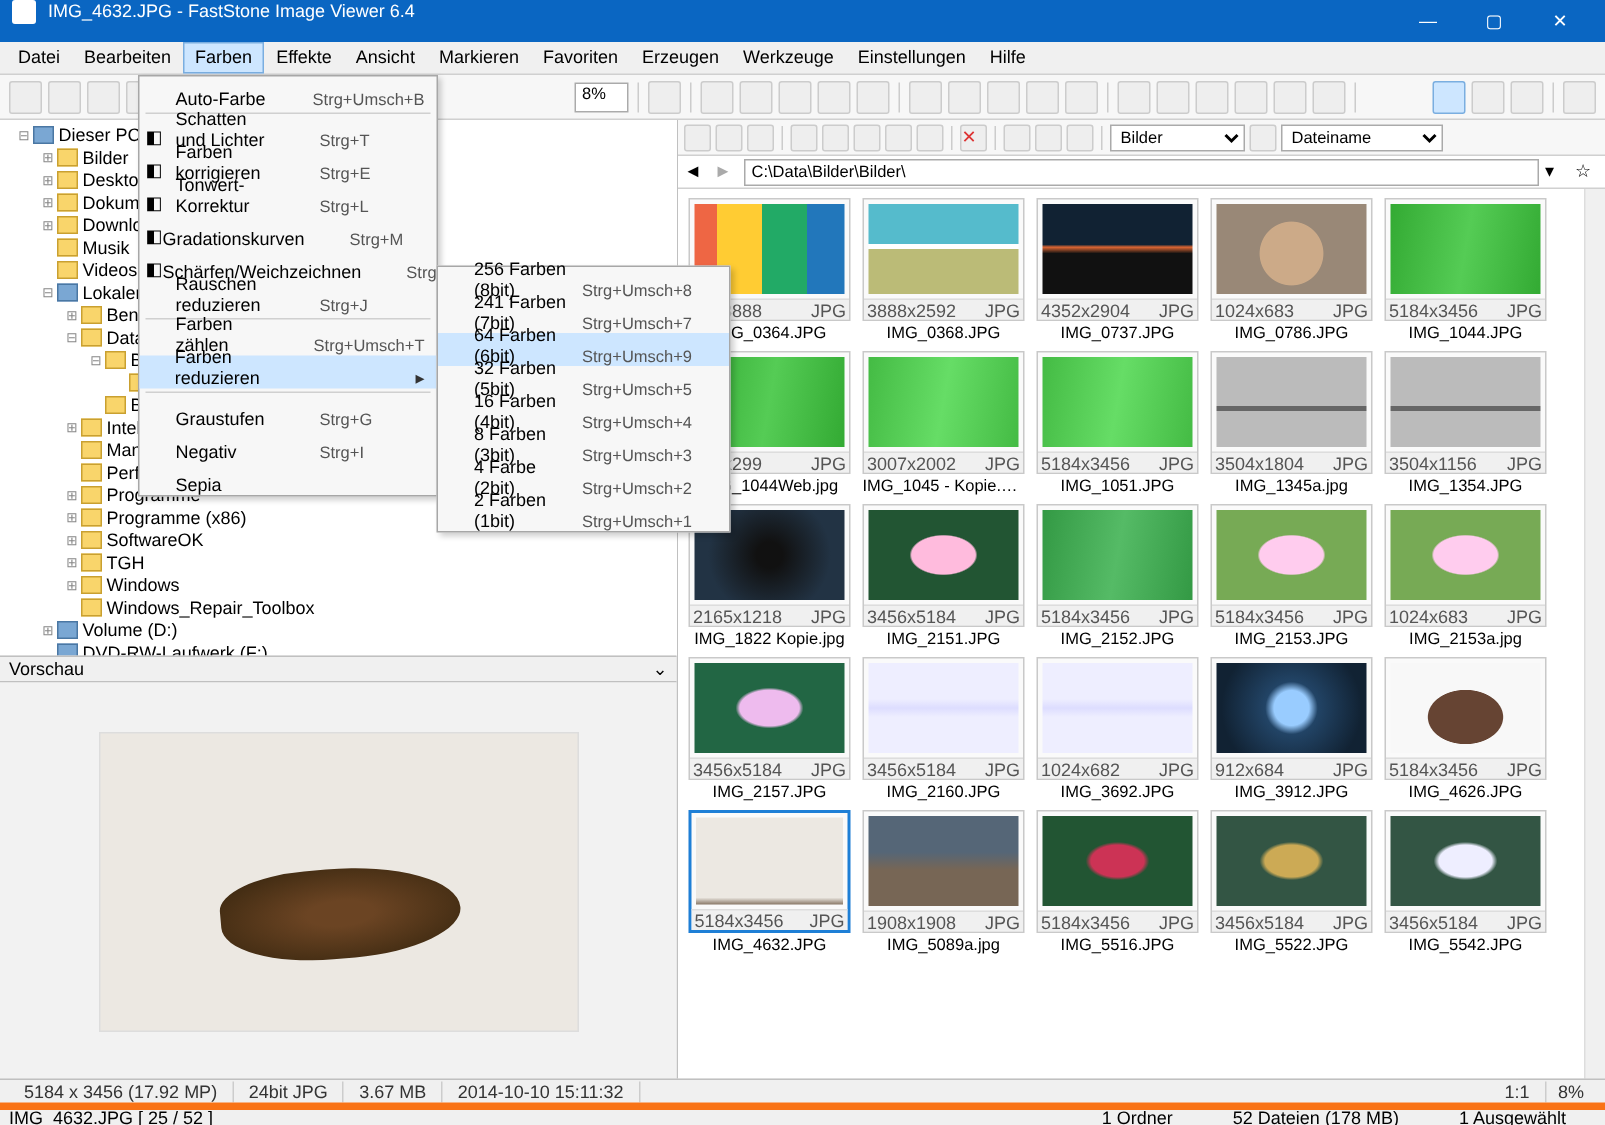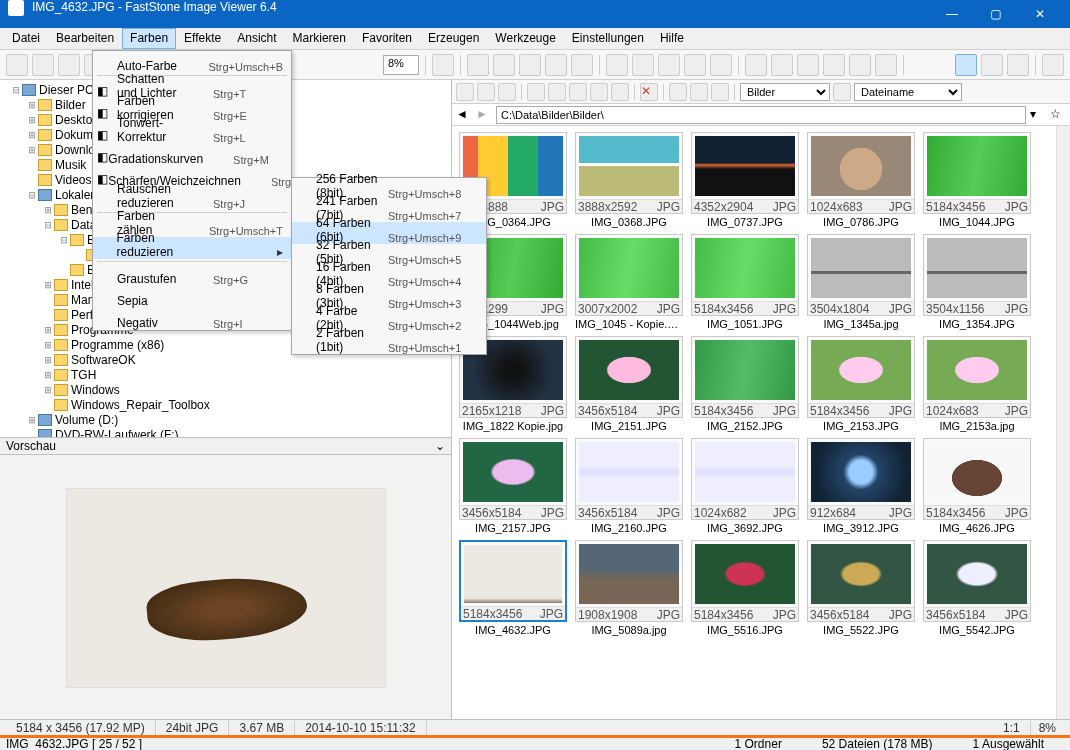--- a/index.html
+++ b/index.html
@@ -76,21 +76,21 @@
 .thumb .frame { width: 108px; height: 82px; border: 1px solid #c9c9c9; background: #fafafa; display: flex; flex-direction: column; overflow: hidden; }
 .thumb.selected .frame { border: 2px solid #1e7fd6; }
 .thumb .img { flex: 1; margin: 3px; background: linear-gradient(135deg,#7aa 0%,#586 100%); }
 .thumb .dims { height: 14px; background: #f0f0f0; border-top: 1px solid #ddd; display: flex; justify-content: space-between; padding: 0 2px; font-size: 9px; color: #555; }
 .thumb .fname { font-size: 11px; text-align: center; margin-top: 2px; width: 108px; overflow: hidden; text-overflow: ellipsis; white-space: nowrap; }
 .vscroll { position: absolute; right: 0; top: 0; bottom: 0; width: 14px; background: #f0f0f0; border-left: 1px solid #ddd; }
 
 
 .status { position: absolute; bottom: 15px; left: 0; right: 0; height: 16px; background: #f0f0f0; border-top: 1px solid #c0c0c0; display: flex; align-items: center; font-size: 11px; color: #333; padding: 0 6px; }
 .status .cell { padding: 0 10px; border-right: 1px solid #ccc; }
-.status2 { position: absolute; bottom: 0; left: 0; right: 0; height: 15px; background: #f0f0f0; border-top: 3px solid #f97316; display: flex; align-items: center; font-size: 11px; padding: 0 6px; }
+.status2 { position: absolute; bottom: 0; left: 0; right: 0; height: 15px; background: #f0f0f0; border-top: 5px solid #f97316; display: flex; align-items: center; font-size: 11px; padding: 0 6px; }
 .status2 .cell { padding: 0 20px; }
 
 
 .img.c1{background:linear-gradient(90deg,#e64 15%,#fc3 15% 45%,#2a6 45% 75%,#27b 75%);}
 .img.c2{background:linear-gradient(180deg,#5bc 45%,#fff 45% 50%,#bb7 50%);}
 .img.c3{background:linear-gradient(180deg,#123 45%,#d63 48%,#111 55%);}
 .img.c4{background:radial-gradient(circle at 50% 55%,#ca8 35%,#987 36%);}
 .img.c5{background:linear-gradient(100deg,#3a3,#5c5,#3a3);}
 .img.c6{background:linear-gradient(100deg,#4b4,#6d6,#4b4);}
 .img.c7{background:linear-gradient(180deg,#bbb 55%,#666 55% 60%,#bbb 60%);}
@@ -221,27 +221,27 @@
       <span class="arr">▸</span>
     </div>
     <div class="row sep"></div>
     <div class="row">
       <span class="icn"></span>
       <span class="lbl">Graustufen</span>
       <span class="sc">Strg+G</span>
     </div>
     <div class="row">
       <span class="icn"></span>
+      <span class="lbl">Negativ</span>
+      <span class="sc">Strg+I</span>
+    </div>
+    <div class="row">
+      <span class="icn"></span>
       <span class="lbl">Sepia</span>
       <span class="sc"></span>
-    </div>
-    <div class="row">
-      <span class="icn"></span>
-      <span class="lbl">Negativ</span>
-      <span class="sc">Strg+I</span>
     </div>
   </div>
 
 <div class="dropdown" id="menu-reduce">
     <div class="row">
       <span class="icn"></span>
       <span class="lbl">256 Farben (8bit)</span>
       <span class="sc">Strg+Umsch+8</span>
     </div>
     <div class="row">

